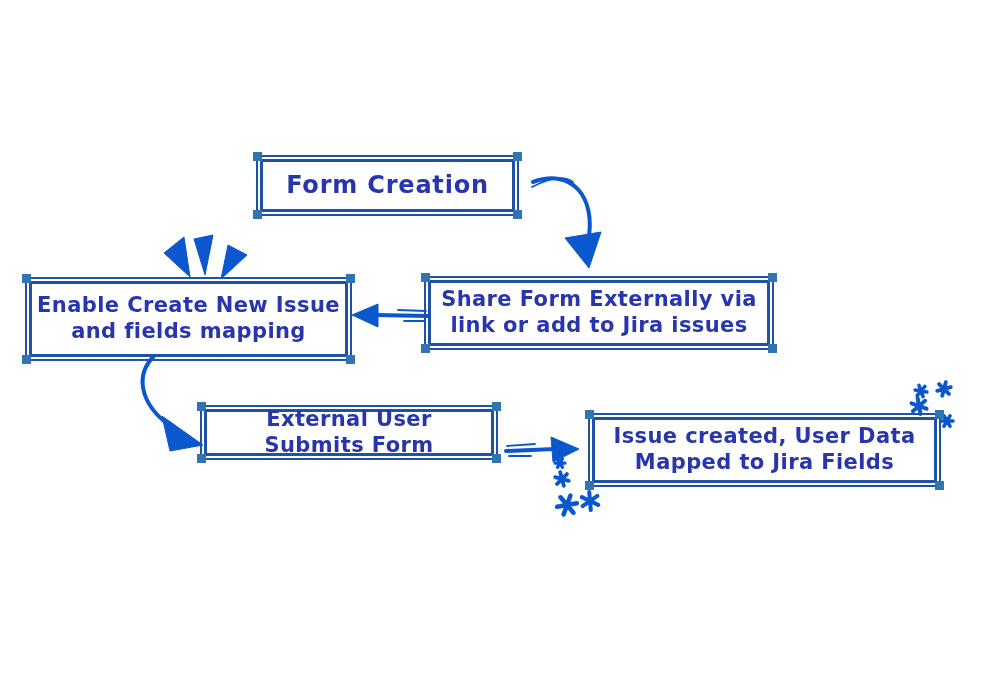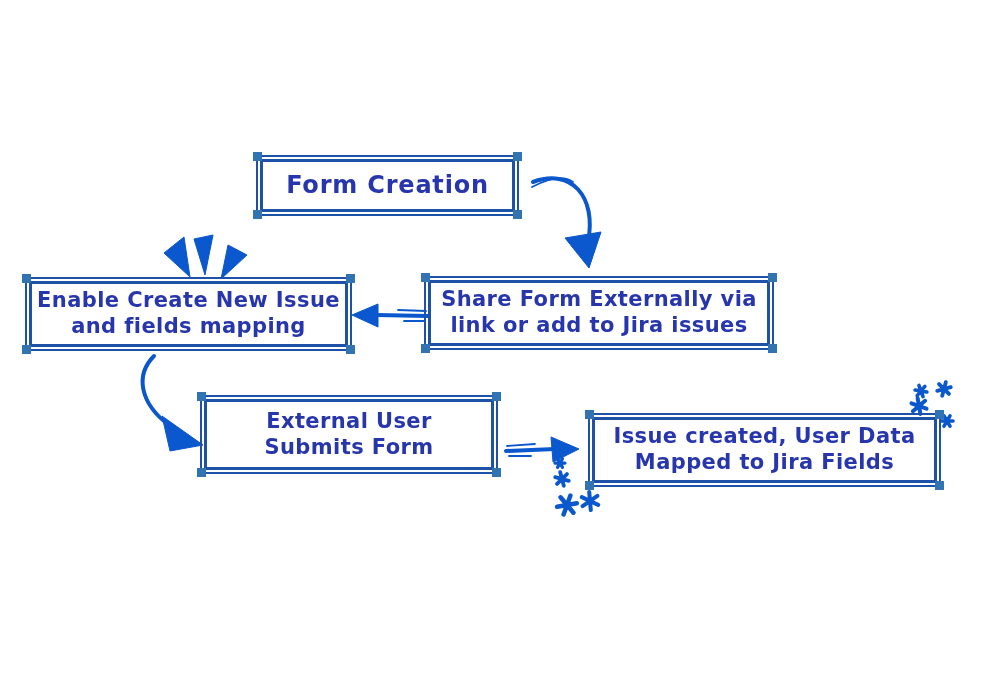--- a/index.html
+++ b/index.html
@@ -130,31 +130,31 @@
   <div class="node" style="left:424px;top:276px;width:350px;height:74px;">
     <div class="node-inner"></div>
     <span class="node-label">Share Form Externally via
 link or add to Jira issues</span>
     <i class="handle tl"></i>
     <i class="handle tr"></i>
     <i class="handle bl"></i>
     <i class="handle br"></i>
   </div>
 
-  <div class="node" style="left:25px;top:277px;width:327px;height:74px;">
+  <div class="node" style="left:25px;top:277px;width:327px;height:84px;">
     <div class="node-inner"></div>
     <span class="node-label">Enable Create New Issue
 and fields mapping</span>
     <i class="handle tl"></i>
     <i class="handle tr"></i>
     <i class="handle bl"></i>
     <i class="handle br"></i>
   </div>
 
-  <div class="node" style="left:200px;top:395px;width:298px;height:79px;">
+  <div class="node" style="left:200px;top:405px;width:298px;height:55px;">
     <div class="node-inner"></div>
     <span class="node-label">External User
 Submits Form</span>
     <i class="handle tl"></i>
     <i class="handle tr"></i>
     <i class="handle bl"></i>
     <i class="handle br"></i>
   </div>
 
   <div class="node" style="left:588px;top:413px;width:353px;height:74px;">

